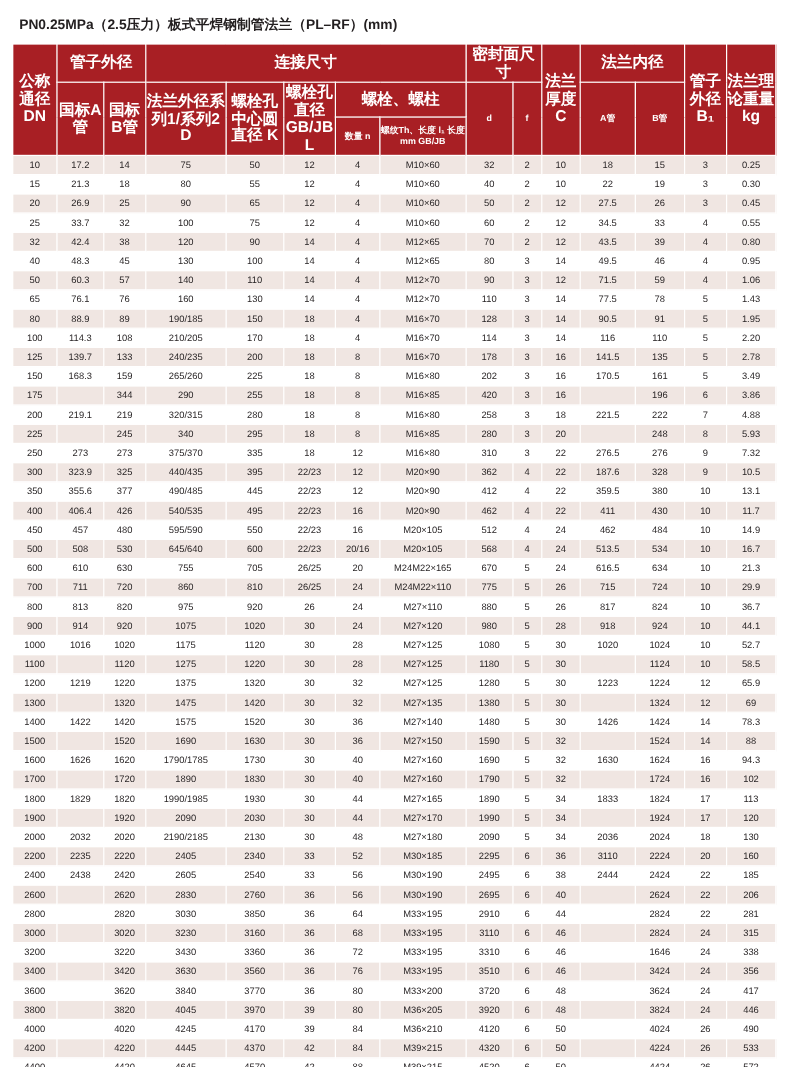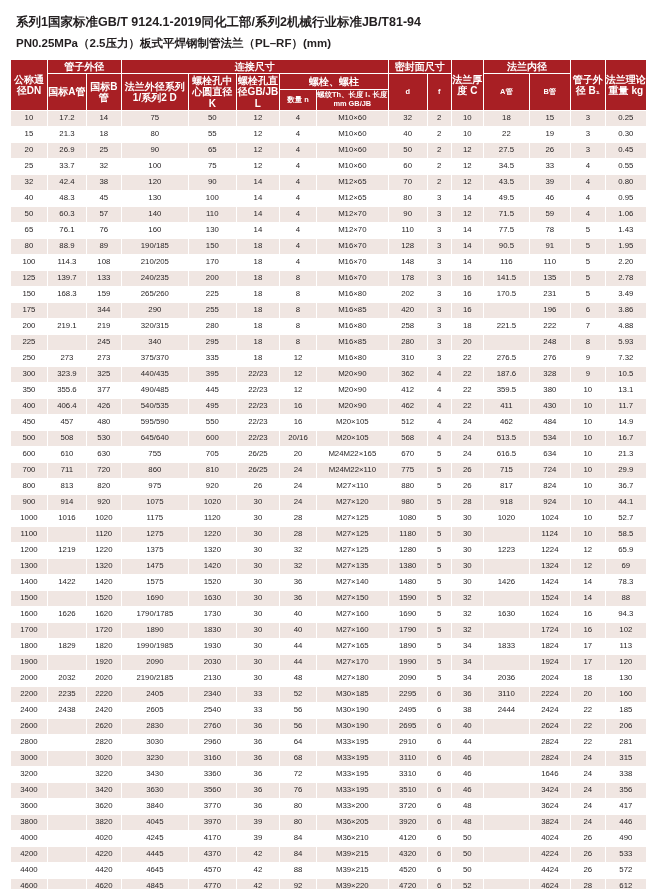--- a/index.html
+++ b/index.html
@@ -2,33 +2,32 @@
 <html><head>
 <meta charset="utf-8">
 <style>
   html,body{margin:0;padding:0;background:#ffffff;}
   body{width:657px;font-family:"Liberation Sans","DejaVu Sans",sans-serif;color:#231f20;}
   .page{width:657px;box-sizing:border-box;padding:8px 10px 10px 10px;}
   .title1{font-size:12.5px;font-weight:bold;letter-spacing:0px;margin:6px 0 0 6px;color:#231f20;}
   .title2{font-size:11.5px;font-weight:bold;margin:5px 0 8px 6px;color:#231f20;}
   table.flange{border-collapse:collapse;width:637px;margin:0 auto;table-layout:fixed;}
   table.flange th,table.flange td{border:1px solid #ffffff;}
-  thead th{background:#a81f24;color:#ffffff;font-weight:bold;font-size:10px;line-height:1.12;text-align:center;vertical-align:middle;padding:1px 0;}
+  thead th{background:#a81f24;color:#ffffff;font-weight:bold;font-size:13px;line-height:1.12;text-align:center;vertical-align:middle;padding:1px 0;}
   thead th.sub{font-size:7.4px;}
   tbody td{font-size:7.8px;text-align:center;padding:1px 0;height:13px;line-height:1.1;color:#231f20;border:none;}
   tbody tr.odd{background:#f0e6e2;}
   tbody tr.even{background:#ffffff;}
   tbody td.first{font-weight:normal;}
 </style>
 </head>
 <body>
 
 <div class="page">
 
-  <div class="title1">系列1国家标准GB/T 9124.1-2019同化工部/系列2机械行业标准JB/T81-94</div>
   <div class="title2">PN0.25MPa（2.5压力）板式平焊钢制管法兰（PL–RF）(mm)</div>
 
   <table class="flange">
     <colgroup>
       <col style="width:34px">
       <col style="width:36px">
       <col style="width:32px">
       <col style="width:62px">
       <col style="width:44px">
       <col style="width:40px">
@@ -226,21 +225,21 @@
         </tr>
         <tr class="even">
           <td class="first">100</td>
           <td>114.3</td>
           <td>108</td>
           <td>210/205</td>
           <td>170</td>
           <td>18</td>
           <td>4</td>
           <td>M16×70</td>
-          <td>148</td>
+          <td>114</td>
           <td>3</td>
           <td>14</td>
           <td>116</td>
           <td>110</td>
           <td>5</td>
           <td>2.20</td>
         </tr>
         <tr class="odd">
           <td class="first">125</td>
           <td>139.7</td>
@@ -264,21 +263,21 @@
           <td>159</td>
           <td>265/260</td>
           <td>225</td>
           <td>18</td>
           <td>8</td>
           <td>M16×80</td>
           <td>202</td>
           <td>3</td>
           <td>16</td>
           <td>170.5</td>
-          <td>231</td>
+          <td>161</td>
           <td>5</td>
           <td>3.49</td>
         </tr>
         <tr class="odd">
           <td class="first">175</td>
           <td></td>
           <td>344</td>
           <td>290</td>
           <td>255</td>
           <td>18</td>
@@ -732,21 +731,21 @@
           <td></td>
           <td>2624</td>
           <td>22</td>
           <td>206</td>
         </tr>
         <tr class="even">
           <td class="first">2800</td>
           <td></td>
           <td>2820</td>
           <td>3030</td>
-          <td>2960</td>
+          <td>3850</td>
           <td>36</td>
           <td>64</td>
           <td>M33×195</td>
           <td>2910</td>
           <td>6</td>
           <td>44</td>
           <td></td>
           <td>2824</td>
           <td>22</td>
           <td>281</td>

